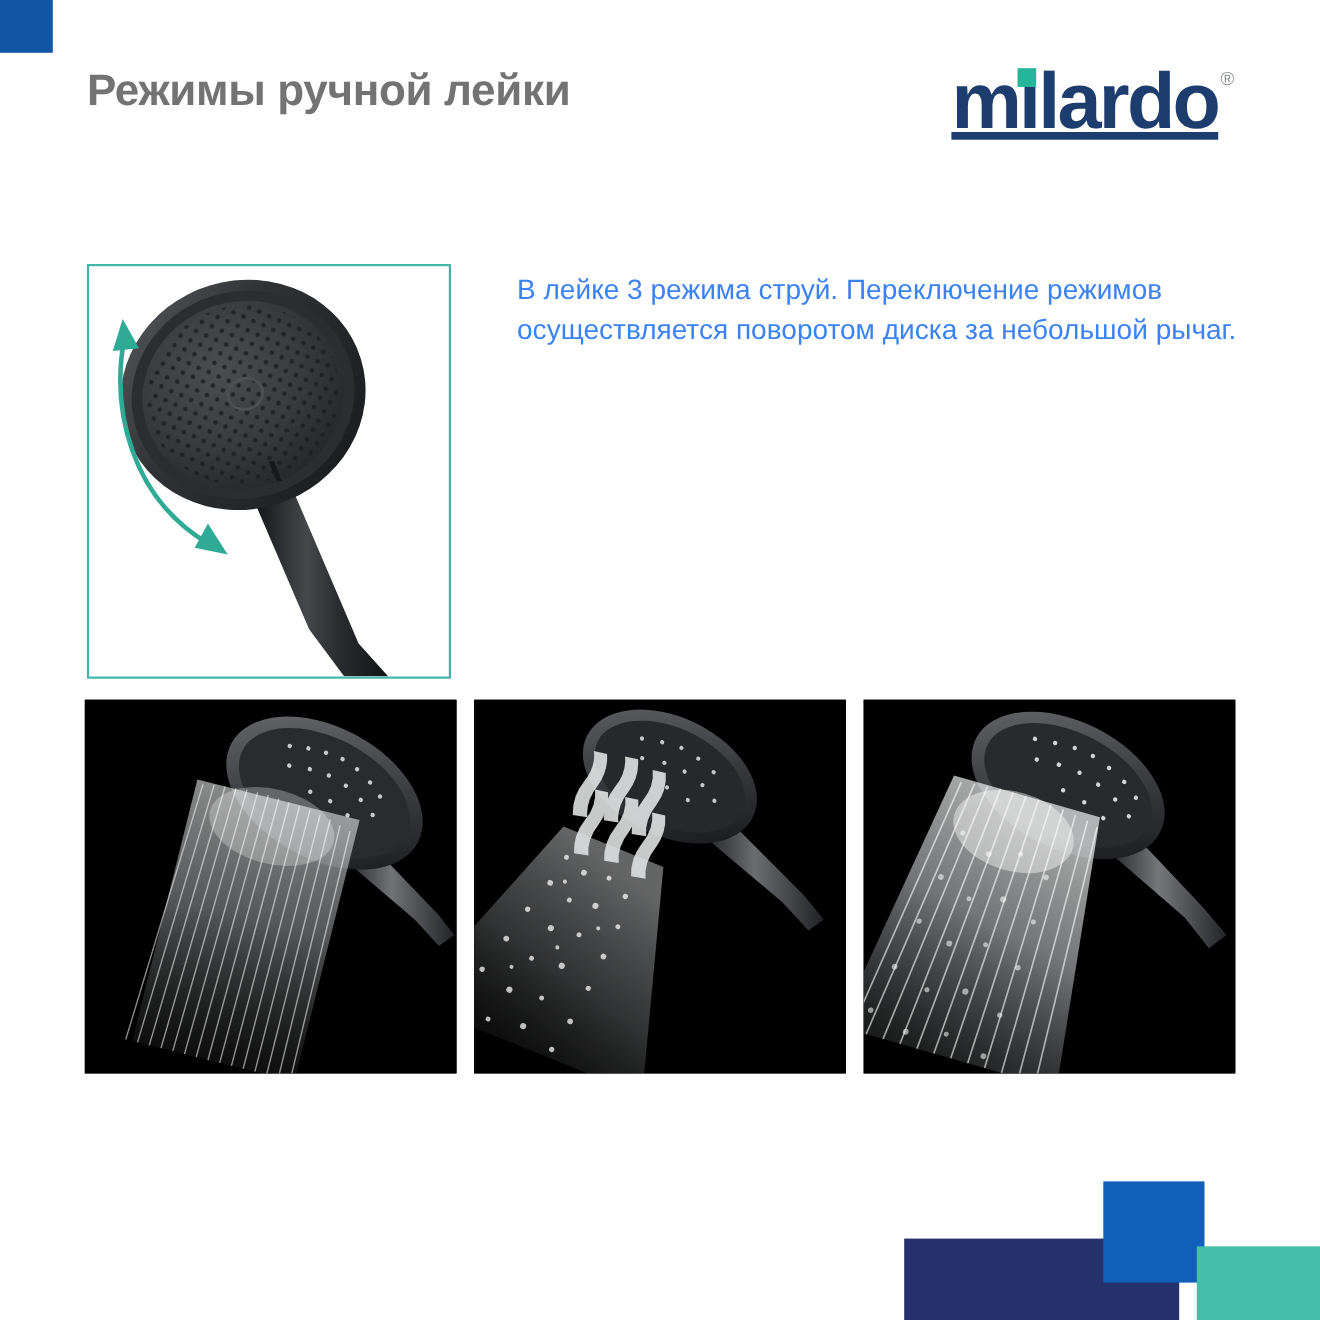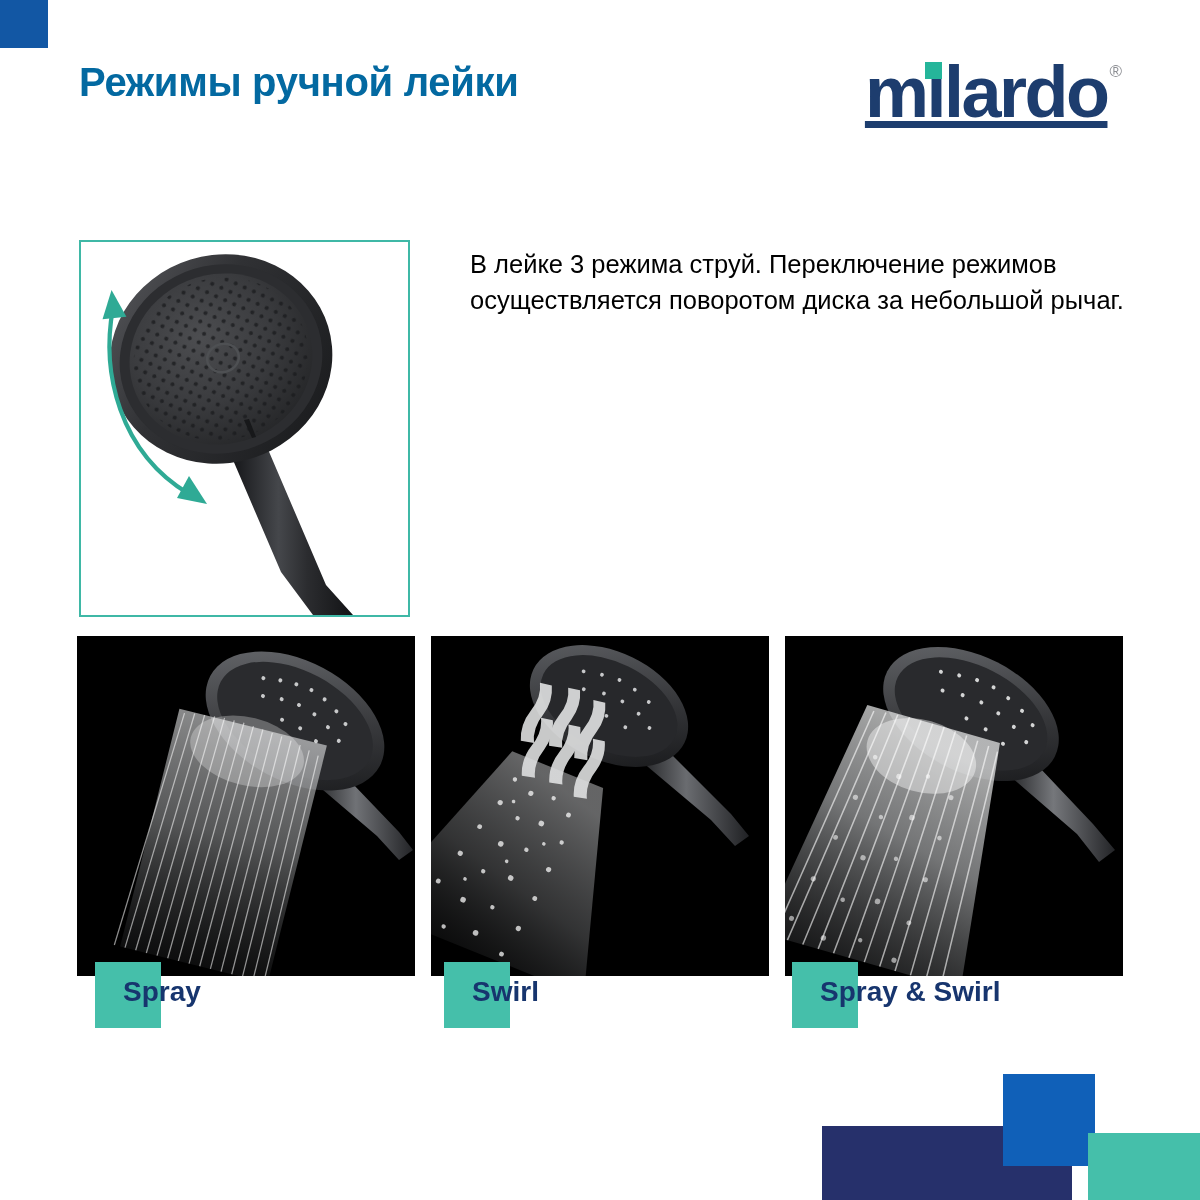--- a/index.html
+++ b/index.html
@@ -26,21 +26,21 @@
   }
   .deco-teal-sq {
     position:absolute; left:1088px; top:1133px; width:112px; height:67px;
     background:#45bfaa;
   }
 
   
   .title {
     position:absolute; left:79px; top:60px;
     font-size:40px; font-weight:bold; letter-spacing:-0.3px;
-    color:#0369a1; white-space:nowrap;
+    color:#737373; white-space:nowrap;
   }
   .logo {
     position:absolute; right:78px; top:56px;
     display:flex; align-items:flex-start;
   }
   .logo-word {
     position:relative;
     font-size:72px; font-weight:bold; letter-spacing:-2.5px;
     color:#1d3d6e; line-height:1;text-decoration:underline;
   }
@@ -58,21 +58,21 @@
     width:331px; height:377px;
     border:2px solid #3fb8a6;
     background:#ffffff;
     overflow:hidden;
   }
   .illus-svg { position:absolute; left:0; top:0; }
 
   
   .intro {
     position:absolute; left:470px; top:246px; width:660px;
-    font-size:25.5px; line-height:1.42; color:#000000;
+    font-size:25.5px; line-height:1.42; color:#3b82f6;
   }
 
   
   .panels {
     position:absolute; left:77px; top:636px;
     width:1046px; height:340px;
     display:flex; gap:16px;
   }
   .panel {
     position:relative; flex:1 1 0; height:340px;
@@ -401,28 +401,14 @@
             <circle cx="230" cy="70" r="2"></circle>
           <circle cx="248" cy="78" r="2"></circle>
             <circle cx="184" cy="84" r="2"></circle>
           <circle cx="206" cy="85" r="2"></circle>
             <circle cx="228" cy="90" r="2"></circle>
         </g>
       </svg>
     </div>
   </div>
 
-  <div class="labels">
-    <div class="label-group lg0">
-      <div class="label-sq"></div>
-      <div class="label-text">Spray</div>
-    </div>
-    <div class="label-group lg1">
-      <div class="label-sq"></div>
-      <div class="label-text">Swirl</div>
-    </div>
-    <div class="label-group lg2">
-      <div class="label-sq"></div>
-      <div class="label-text">Spray &amp; Swirl</div>
-    </div>
-  </div>
 
 </div>
 
 </body></html>

